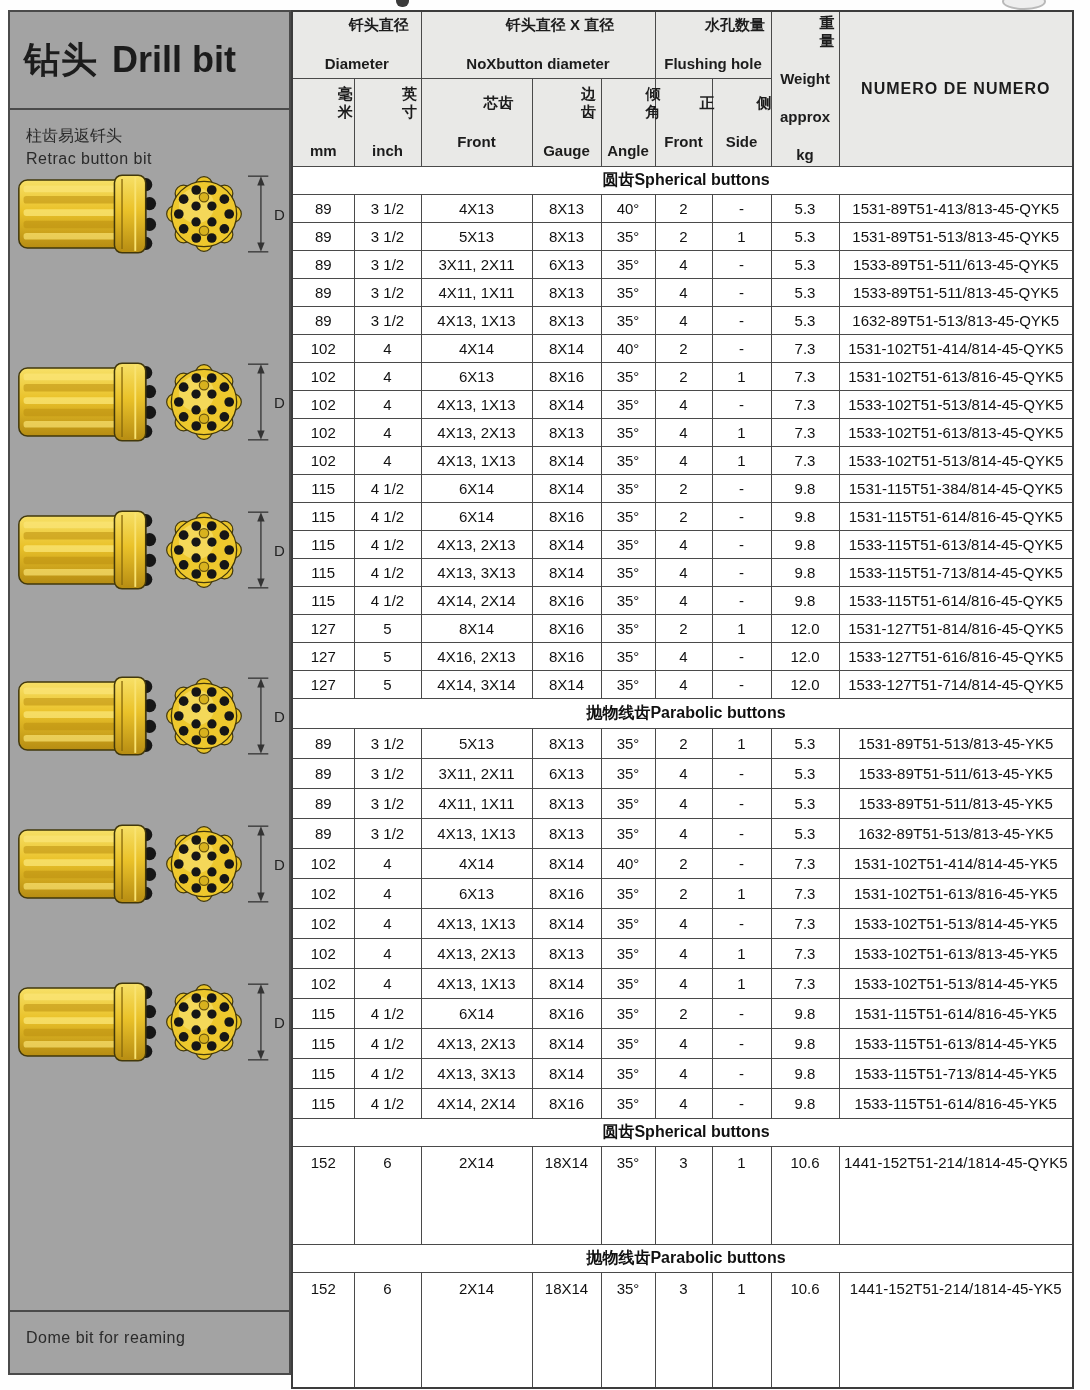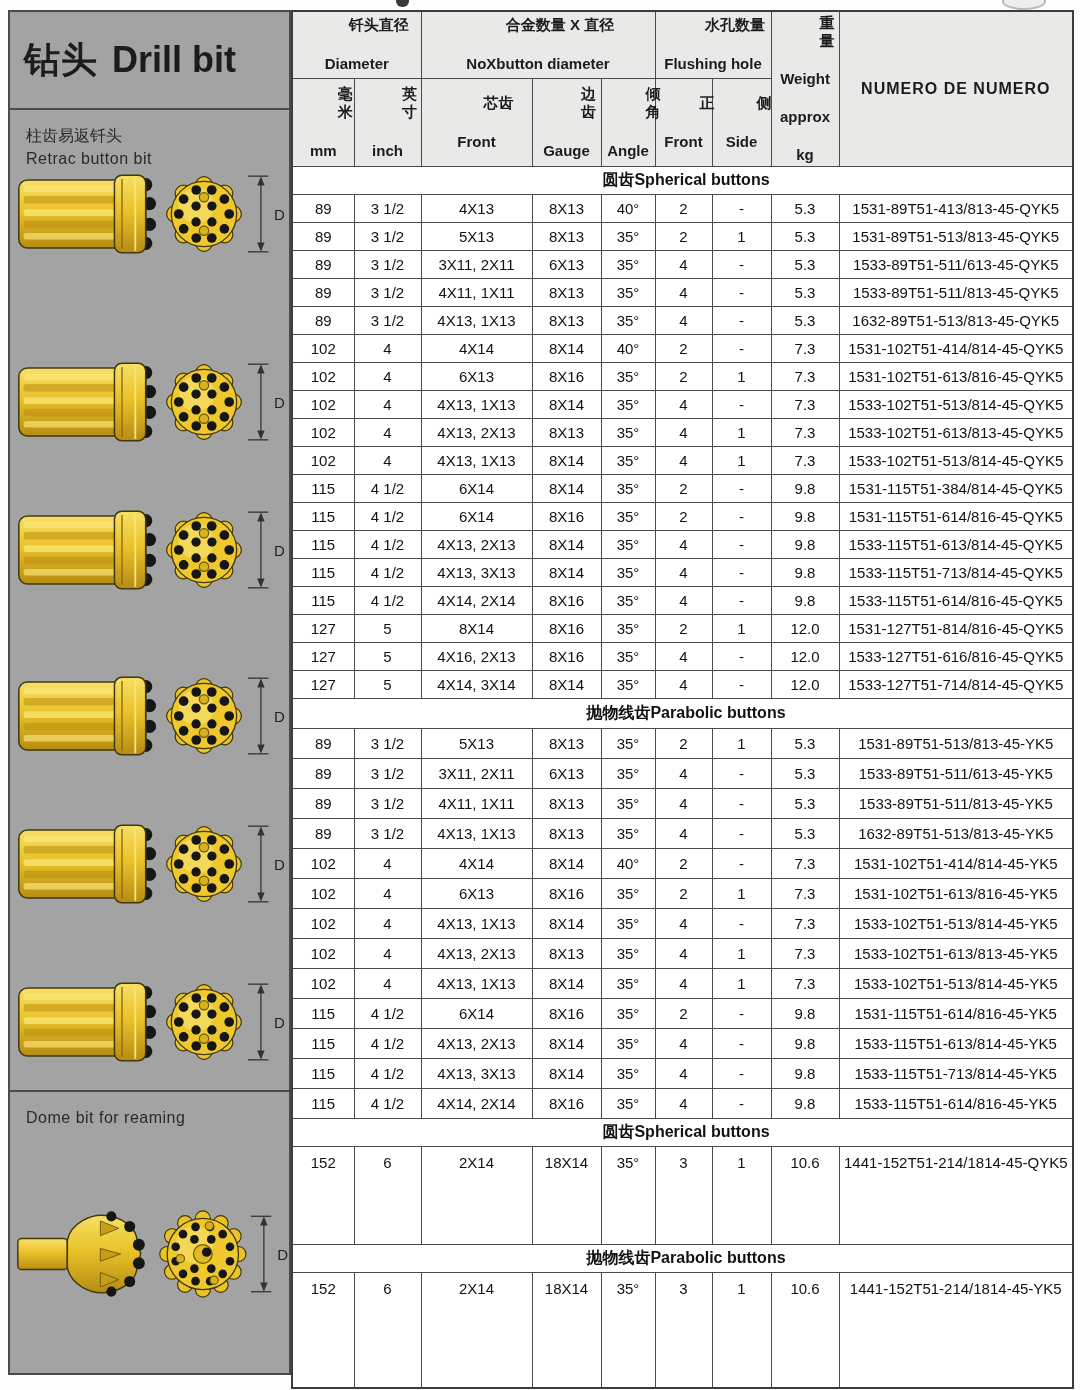--- a/index.html
+++ b/index.html
@@ -8,21 +8,21 @@
 
   
   .artifact-g{position:absolute;left:396px;top:-4px;width:13px;height:11px;background:#3a3a3a;border-radius:0 0 6px 6px;}
   .artifact-logo{position:absolute;left:1002px;top:-7px;width:40px;height:13px;border:2px solid #b9b9b9;border-radius:50%;background:#eee;}
 
   
   #left-panel{position:absolute;left:8px;top:10px;width:283px;height:1365px;border:2px solid #4a4a4a;box-sizing:border-box;background:#a3a3a3;}
   #title-box{height:98px;border-bottom:2px solid #4a4a4a;box-sizing:border-box;display:flex;align-items:center;padding-left:14px;}
   #title-box .zh{font-size:36px;font-weight:700;letter-spacing:1px;}
   #title-box .en{font-size:36px;font-weight:700;margin-left:14px;}
-  #retrac-box{position:relative;height:982px;border-bottom:2px solid #4a4a4a;box-sizing:border-box;}
+  #retrac-box{position:relative;height:1202px;border-bottom:2px solid #4a4a4a;box-sizing:border-box;}
   #dome-box{position:relative;height:281px;box-sizing:border-box;}
   .panel-label{padding:14px 0 0 16px;font-size:16px;line-height:1.45;color:#2a2a2a;}
   .panel-label .en{letter-spacing:.5px;}
 
   .bit-figure{position:absolute;left:6px;width:272px;height:88px;display:flex;align-items:center;}
   .bit-figure .dlabel{font-size:15px;color:#222;margin-left:2px;}
   #retrac-box .bit-figure:nth-of-type(1){top:92px;}
   #retrac-box .bit-figure:nth-of-type(2){top:248px;}
   #retrac-box .bit-figure:nth-of-type(3){top:396px;}
   #retrac-box .bit-figure:nth-of-type(4){top:562px;}
@@ -303,21 +303,21 @@
         <col style="width:68px">
         <col style="width:234px">
     </colgroup>
     <thead>
       <tr class="r1">
         <th colspan="2">
           <span class="zh">钎头直径</span>
           <span class="en">Diameter</span>
         </th>
         <th colspan="3">
-          <span class="zh">合金数量 X 直径</span>
+          <span class="zh">钎头直径 X 直径</span>
           <span class="en">NoXbutton diameter</span>
         </th>
         <th colspan="2">
           <span class="zh">水孔数量</span>
           <span class="en">Flushing hole</span>
         </th>
         <th rowspan="2" class="weight-h">
           <span class="zh">重量</span>
           <span class="en">Weight</span>
           <span class="en">approx</span>

